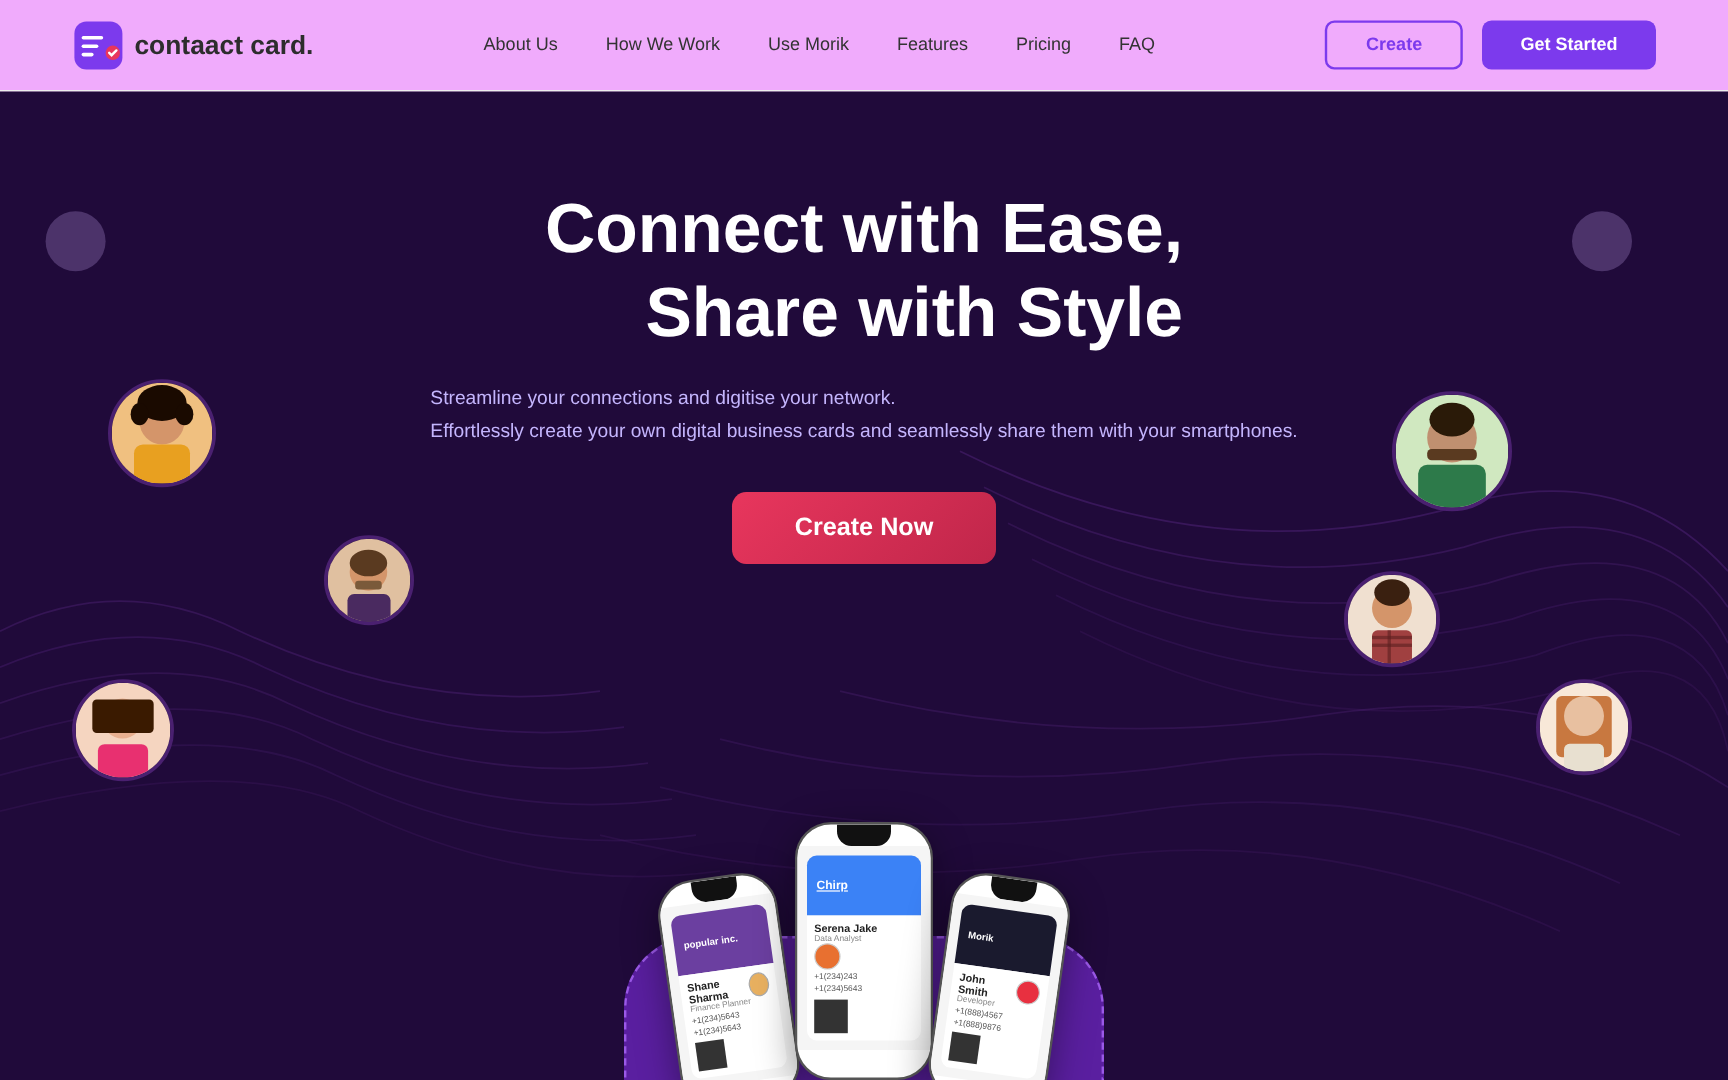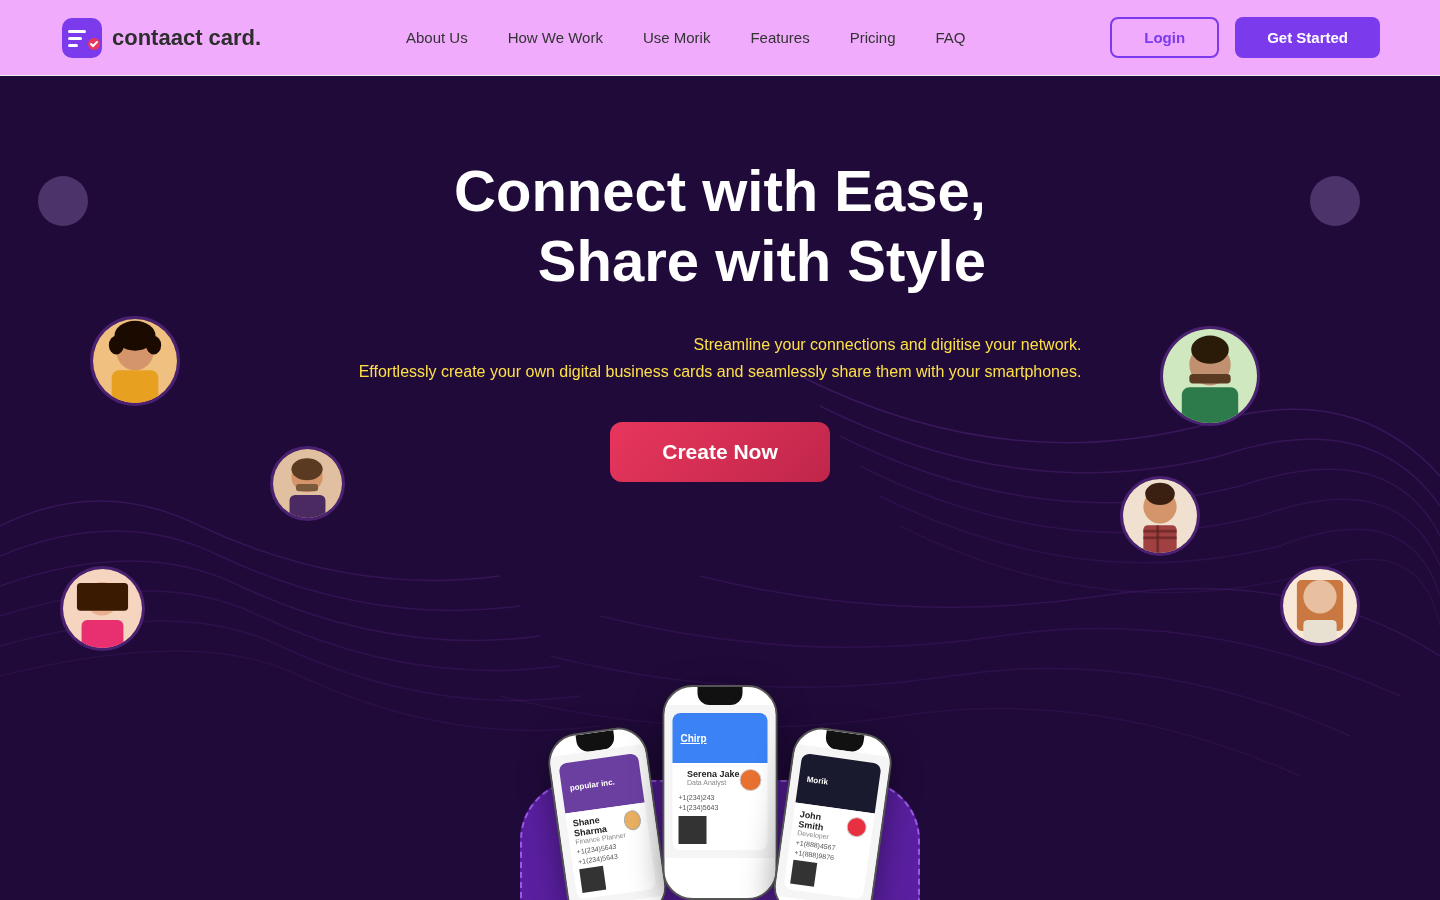--- a/index.html
+++ b/index.html
@@ -95,24 +95,24 @@
     .hero-title {
       font-size: 58px;
       font-weight: 700;
       color: #fff;
       text-align: right;
       line-height: 1.2;
       position: relative;
       z-index: 2;
     }
     .hero-subtitle {
-      margin-top: 36px;
+      margin-top: 24px;
       font-size: 16px;
-      color: #fde047;
-      text-align: right;
+      color: #c4b5fd;
+      text-align: left;
       line-height: 1.7;
       position: relative;
       z-index: 2;
     }
     .btn-create-now {
       margin-top: 36px;
       padding: 18px 52px;
       background: linear-gradient(135deg, #e8365d, #c0264a);
       border: none;
       border-radius: 12px;
@@ -258,21 +258,21 @@
   <ul class="nav-links">
     <li><a href="#">About Us</a></li>
     <li><a href="#">How We Work</a></li>
     <li><a href="#">Use Morik</a></li>
     <li><a href="#">Features</a></li>
     <li><a href="#">Pricing</a></li>
     <li><a href="#">FAQ</a></li>
   </ul>
 
   <div class="nav-actions">
-    <button class="btn-login">Login</button>
+    <button class="btn-login">Create</button>
     <button class="btn-get-started">Get Started</button>
   </div>
 </nav>
 
 <section class="hero">
 
   <svg class="wave-lines" viewBox="0 0 1440 824" preserveAspectRatio="none" xmlns="http://www.w3.org/2000/svg">
 
     <path d="M800 300 Q1000 400 1200 350 Q1350 300 1440 400" stroke="#4a2070" stroke-width="1.5" fill="none" opacity="0.6"></path>
     <path d="M820 330 Q1020 430 1220 380 Q1370 330 1440 430" stroke="#4a2070" stroke-width="1.5" fill="none" opacity="0.5"></path>
@@ -393,21 +393,21 @@
       </div>
     </div>
 
     <div class="phone-mockup phone-center">
       <div class="notch"></div>
       <div class="phone-screen">
         <div class="card-header" style="background: #3b82f6;">
           <span style="font-size:10px; font-weight:800; color:#fff;text-decoration:underline;">Chirp</span>
         </div>
         <div class="card-body">
-          <div style="display:flex; justify-content:flex-end; align-items:start;">
+          <div style="display:flex; justify-content:space-between; align-items:start;flex-direction:column;">
             <div>
               <div class="card-name">Serena Jake</div>
               <div class="card-title">Data Analyst</div>
             </div>
             <div style="width:22px; height:22px; border-radius:50%; background:#e87030; border:1px solid #ccc;"></div>
           </div>
           <div class="card-info">+1(234)243</div>
           <div class="card-info">+1(234)5643</div>
           <div class="card-qr" style="width:28px;height:28px;background:#333;margin-top:5px;"></div>
         </div>

